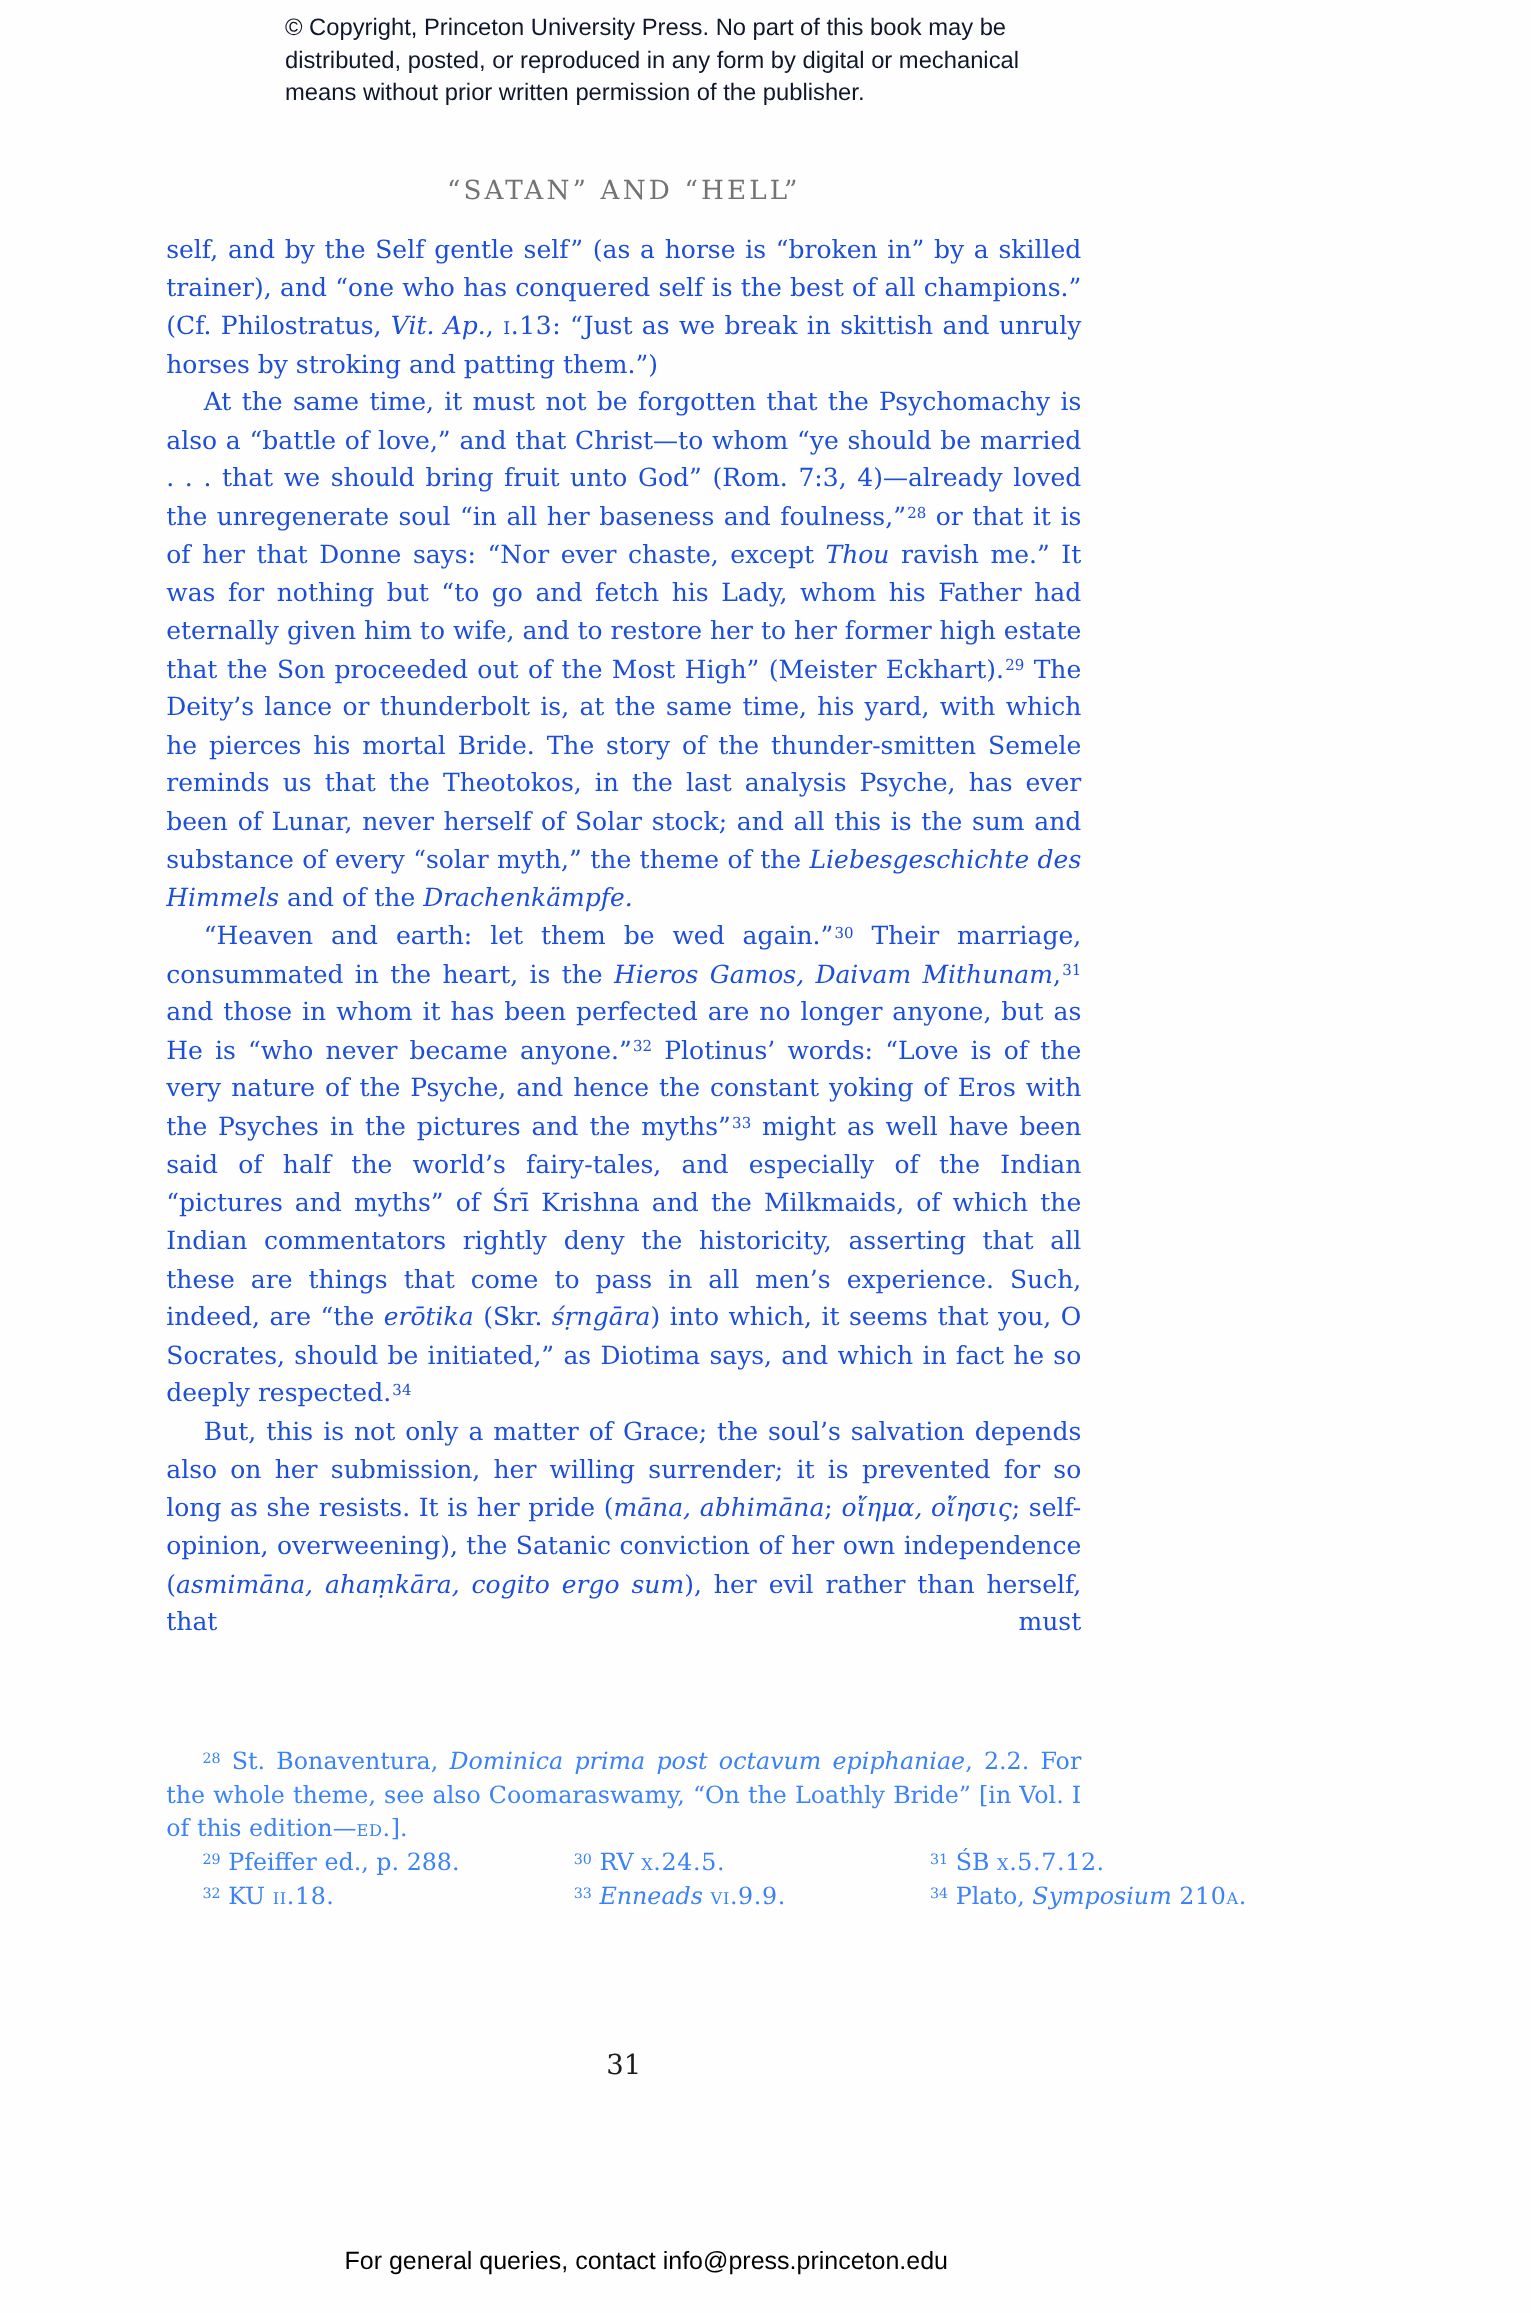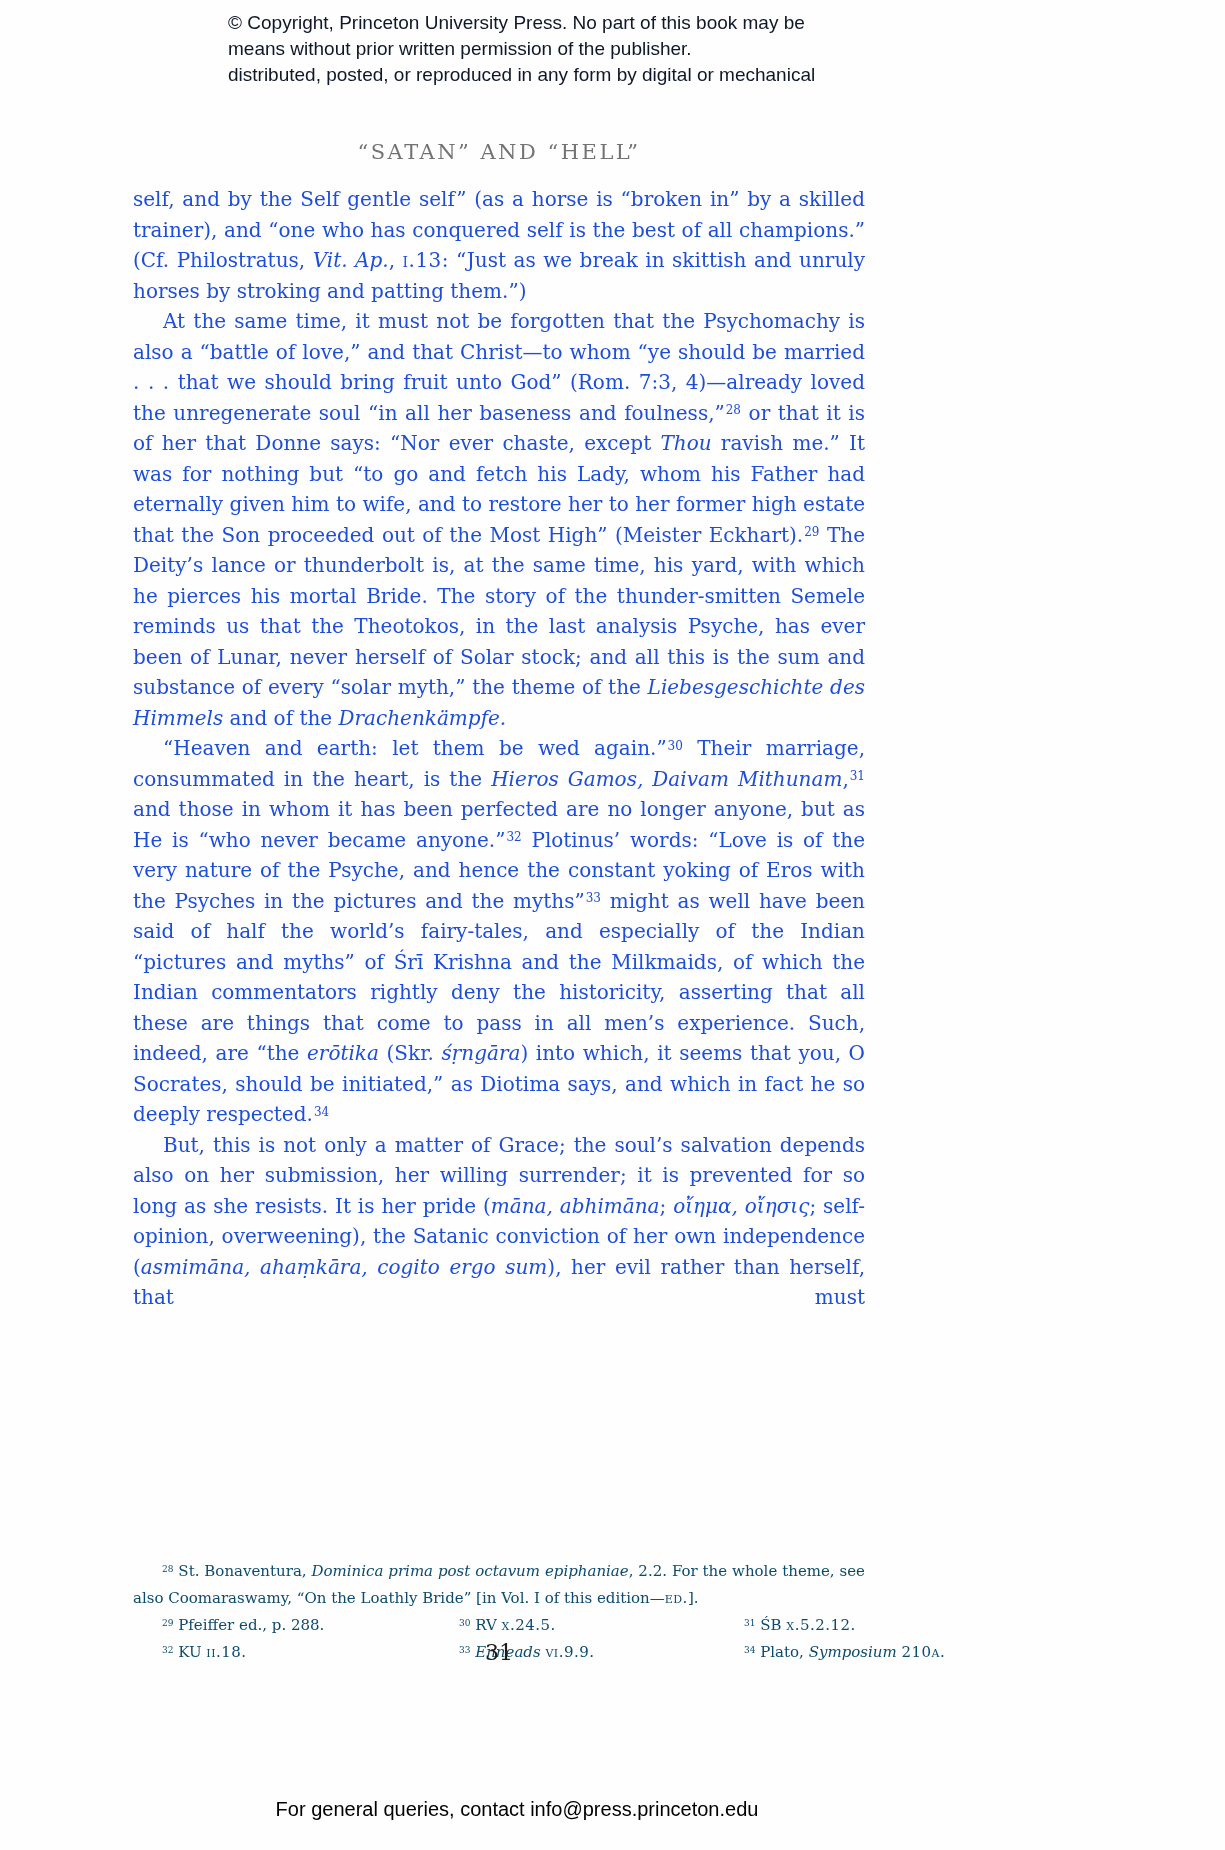--- a/index.html
+++ b/index.html
@@ -28,22 +28,22 @@
   .body-text p{margin:0;}
   .body-text p.indent{text-indent:30px;}
   .body-text p.jlast{text-align-last:justify;}
   sup.fn-ref{
     font-size:0.60em;line-height:0;
     position:relative;top:-0.45em;vertical-align:baseline;
     margin-left:1px;
   }
   .sc{font-variant:small-caps;letter-spacing:0.5px;}
   .footnotes{
-    position:absolute;left:133px;top:1558px;width:732px;
-    font-size:15px;line-height:27px;text-align:justify;color:#0c4a6e;
+    position:absolute;left:133px;top:1396px;width:732px;
+    font-size:19px;line-height:27px;text-align:justify;color:#3b82f6;
   }
   .fn-block{margin:0;text-indent:28px;}
   .fn-grid{margin-top:0;}
   .fn-row{position:relative;height:27px;}
   .fn-cell{position:absolute;top:0;white-space:nowrap;}
   .fn-cell.c0{left:28px;}
   .fn-cell.c1{left:325px;}
   .fn-cell.c2{left:610px;}
   .page-number{
     position:absolute;left:133px;top:1640px;width:732px;
@@ -56,40 +56,40 @@
     font-size:20px;color:#000;
   }
 </style>
 </head>
 <body>
 
 <div class="sheet">
 
   <header class="copyright">
     <div>© Copyright, Princeton University Press. No part of this book may be</div>
+    <div>distributed, posted, or reproduced in any form by digital or mechanical</div>
     <div>means without prior written permission of the publisher.</div>
-    <div>distributed, posted, or reproduced in any form by digital or mechanical</div>
   </header>
 
   <div class="running-head">“SATAN” AND “HELL”</div>
 
   <main class="body-text">
       <p><span>self, and by the Self gentle self” (as a horse is “broken in” by a skilled trainer), and “one who has conquered self is the best of all champions.” (Cf. Philostratus, </span><i>Vit. Ap.</i><span>, </span><span class="sc">i.13</span><span>: “Just as we break in skittish and unruly horses by stroking and patting them.”)</span></p>
       <p class="indent"><span>At the same time, it must not be forgotten that the Psychomachy is also a “battle of love,” and that Christ—to whom “ye should be married . . . that we should bring fruit unto God” (Rom. 7:3, 4)—already loved the unregenerate soul “in all her baseness and foulness,”</span><sup class="fn-ref">28</sup><span> or that it is of her that Donne says: “Nor ever chaste, except </span><i>Thou</i><span> ravish me.” It was for nothing but “to go and fetch his Lady, whom his Father had eternally given him to wife, and to restore her to her former high estate that the Son proceeded out of the Most High” (Meister Eckhart).</span><sup class="fn-ref">29</sup><span> The Deity’s lance or thunderbolt is, at the same time, his yard, with which he pierces his mortal Bride. The story of the thunder-smitten Semele reminds us that the Theotokos, in the last analysis Psyche, has ever been of Lunar, never herself of Solar stock; and all this is the sum and substance of every “solar myth,” the theme of the </span><i>Liebesgeschichte des Himmels</i><span> and of the </span><i>Drachenkämpfe.</i></p>
       <p class="indent"><span>“Heaven and earth: let them be wed again.”</span><sup class="fn-ref">30</sup><span> Their marriage, consummated in the heart, is the </span><i>Hieros Gamos, Daivam Mithunam</i><span>,</span><sup class="fn-ref">31</sup><span> and those in whom it has been perfected are no longer anyone, but as He is “who never became anyone.”</span><sup class="fn-ref">32</sup><span> Plotinus’ words: “Love is of the very nature of the Psyche, and hence the constant yoking of Eros with the Psyches in the pictures and the myths”</span><sup class="fn-ref">33</sup><span> might as well have been said of half the world’s fairy-tales, and especially of the Indian “pictures and myths” of Śrī Krishna and the Milkmaids, of which the Indian commentators rightly deny the historicity, asserting that all these are things that come to pass in all men’s experience. Such, indeed, are “the </span><i>erōtika</i><span> (Skr. </span><i>śṛngāra</i><span>) into which, it seems that you, O Socrates, should be initiated,” as Diotima says, and which in fact he so deeply respected.</span><sup class="fn-ref">34</sup></p>
       <p class="indent jlast"><span>But, this is not only a matter of Grace; the soul’s salvation depends also on her submission, her willing surrender; it is prevented for so long as she resists. It is her pride (</span><i>māna, abhimāna</i><span>; </span><i>οἴημα, οἴησις</i><span>; self-opinion, overweening), the Satanic conviction of her own independence (</span><i>asmimāna, ahaṃkāra, cogito ergo sum</i><span>), her evil rather than herself, that must</span></p>
     </main>
 
   <section class="footnotes">
     <p class="fn-block"><sup class="fn-ref">28</sup><span> St. Bonaventura, </span><i>Dominica prima post octavum epiphaniae</i><span>, 2.2. For the whole theme, see also Coomaraswamy, “On the Loathly Bride” [in Vol. I of this edition—</span><span class="sc">ed.</span><span>].</span></p>
     <div class="fn-grid">
         <div class="fn-row">
           <span class="fn-cell c0"><sup class="fn-ref">29</sup><span> Pfeiffer ed., p. 288.</span></span>
           <span class="fn-cell c1"><sup class="fn-ref">30</sup><span> RV </span><span class="sc">x.24.5.</span></span>
-          <span class="fn-cell c2"><sup class="fn-ref">31</sup><span> ŚB </span><span class="sc">x.5.2.12.</span></span>
+          <span class="fn-cell c2"><sup class="fn-ref">31</sup><span> ŚB </span><span class="sc">x.5.7.12.</span></span>
         </div>
         <div class="fn-row">
           <span class="fn-cell c0"><sup class="fn-ref">32</sup><span> KU </span><span class="sc">ii.18.</span></span>
           <span class="fn-cell c1"><sup class="fn-ref">33</sup><span> </span><i>Enneads</i><span> </span><span class="sc">vi.9.9.</span></span>
           <span class="fn-cell c2"><sup class="fn-ref">34</sup><span> Plato, </span><i>Symposium</i><span> </span><span class="sc">210a.</span></span>
         </div>
       </div>
   </section>
 
   <div class="page-number">31</div>

